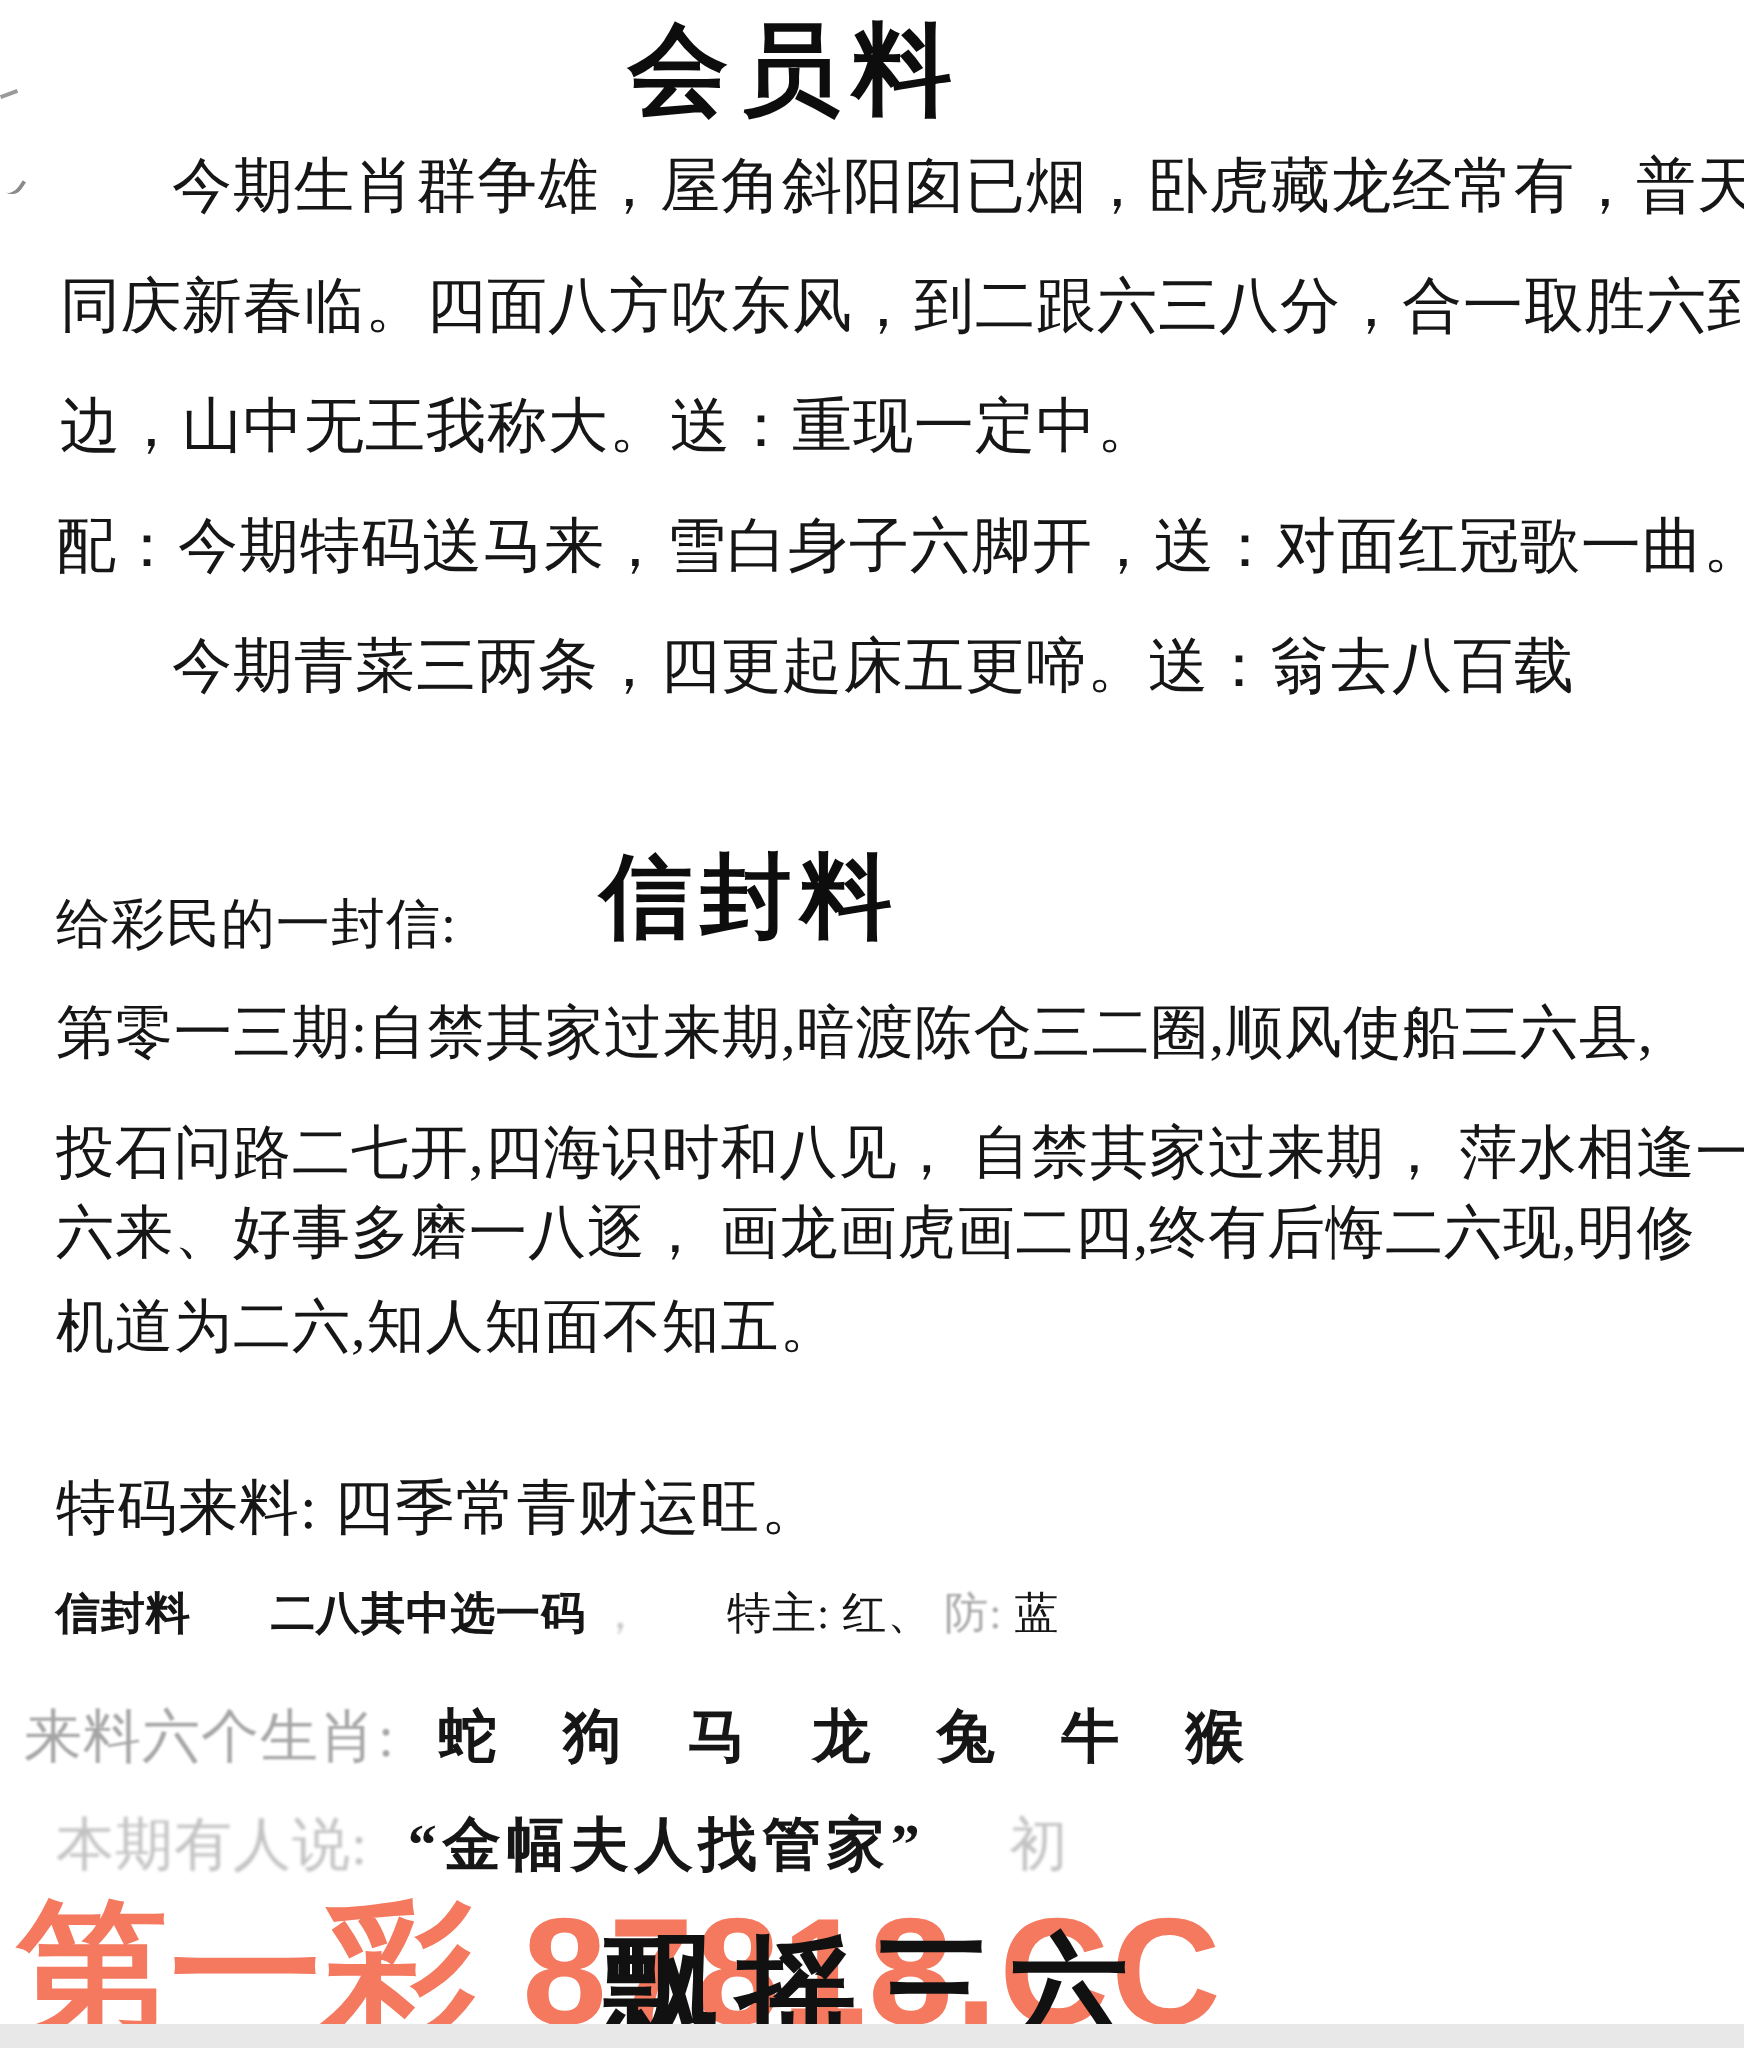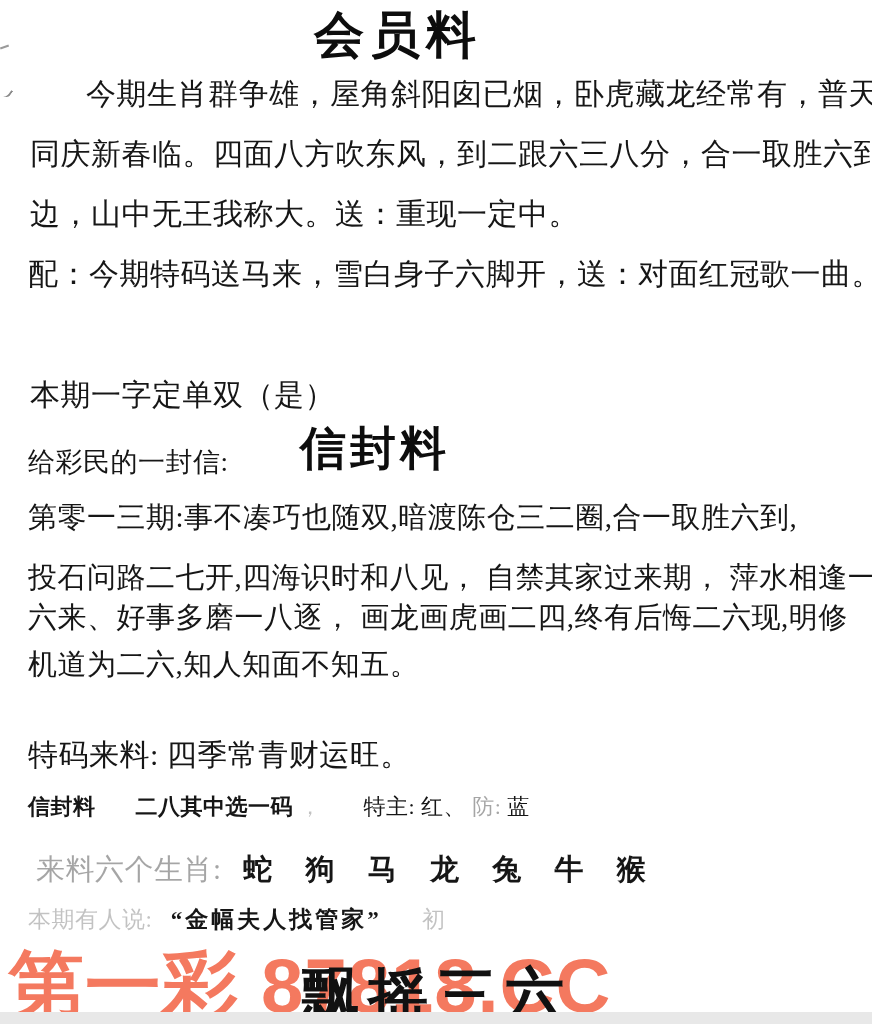--- a/index.html
+++ b/index.html
@@ -44,24 +44,24 @@
   .e-l3 { top: 647px; left: 28px; font-size: 29px; }
   .e-l4 { top: 737px; left: 28px; font-size: 30px; text-align: right; }
 
   .pick-row { top: 794px; left: 28px; font-size: 22px; }
   .pick-row .bold { font-weight: bold; }
   .pick-gap1 { display: inline-block; width: 28px; }
   .pick-gap2 { display: inline-block; width: 30px; }
   .faded { opacity: 0.38; filter: blur(0.5px); }
   .very-faded { opacity: 0.26; filter: blur(0.7px); }
 
-  .zodiac-row { top: 852px; left: 36px; font-size: 29px; }
+  .zodiac-row { top: 852px; left: 12px; font-size: 29px; }
   .zodiac-animals { font-weight: bold; letter-spacing: 13px; margin-left: 14px; }
 
-  .quote-row { top: 906px; left: 28px; font-size: 23px; }
+  .quote-row { top: 906px; left: 28px; font-size: 29px; }
   .quote-text { font-weight: bold; letter-spacing: 3px; margin-left: 12px; }
   .quote-suffix { margin-left: 34px; }
 
   .footer-handwriting {
     position: absolute;
     top: 956px;
     left: 300px;
     font-size: 60px;
     font-weight: bold;
     letter-spacing: 8px;
@@ -97,26 +97,26 @@
 <div class="page">
 
   <div class="artifact-1"></div>
   <div class="artifact-2"></div>
 
   <div class="title member-title">会员料</div>
   <div class="line m-l0">今期生肖群争雄，屋角斜阳囱已烟，卧虎藏龙经常有，普天</div>
   <div class="line m-l1">同庆新春临。四面八方吹东风，到二跟六三八分，合一取胜六到</div>
   <div class="line m-l2">边，山中无王我称大。送：重现一定中。</div>
   <div class="line m-l3">配：今期特码送马来，雪白身子六脚开，送：对面红冠歌一曲。</div>
-  <div class="line m-l5">本期一字定单双（是）</div>
+  <div class="line m-l4">今期青菜三两条，四更起床五更啼。送：翁去八百载</div>
 
   <div class="line side-label">给彩民的一封信:</div>
   <div class="title envelope-title">信封料</div>
 
-  <div class="line e-l0">第零一三期:事不凑巧也随双,暗渡陈仓三二圈,合一取胜六到,</div>
+  <div class="line e-l0">第零一三期:自禁其家过来期,暗渡陈仓三二圈,顺风使船三六县,</div>
   <div class="line e-l1">投石问路二七开,四海识时和八见， 自禁其家过来期， 萍水相逢一</div>
   <div class="line e-l2">六来、好事多磨一八逐， 画龙画虎画二四,终有后悔二六现,明修</div>
   <div class="line e-l3">机道为二六,知人知面不知五。</div>
   <div class="line e-l4">特码来料: 四季常青财运旺。</div>
 
   <div class="line pick-row">
     <span class="bold">信封料</span>
     <span class="pick-gap1"></span>
     <span class="bold">二八其中选一码</span>
     <span class="very-faded">，</span>

